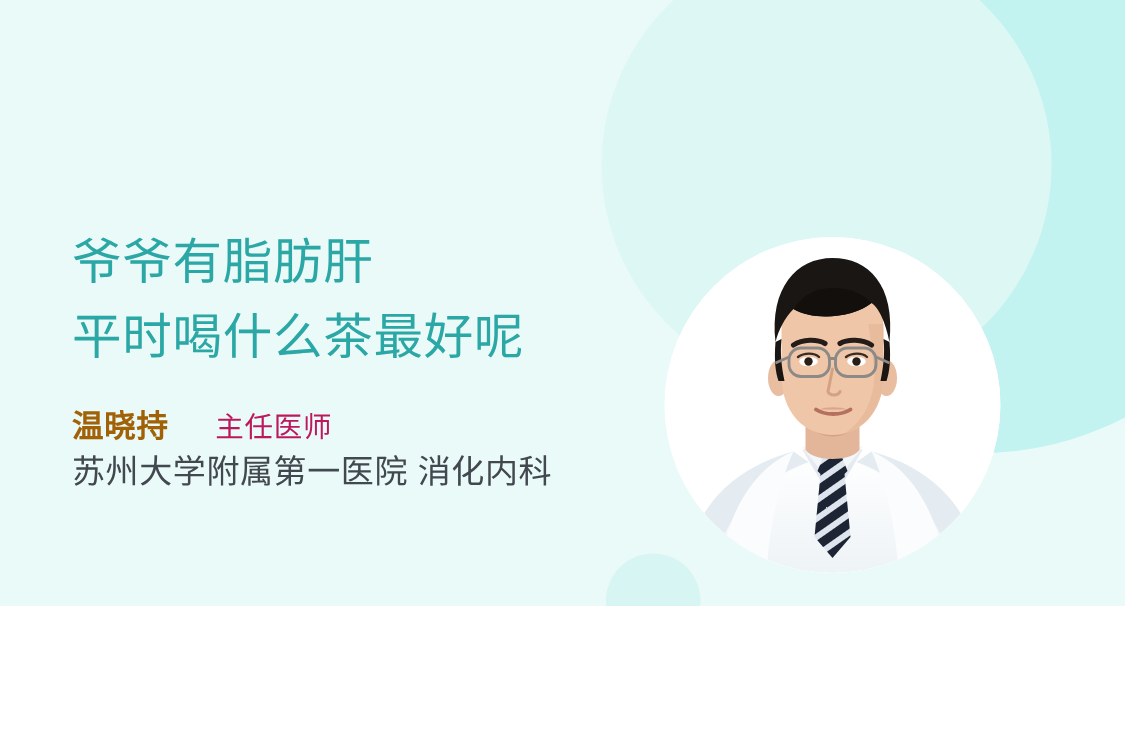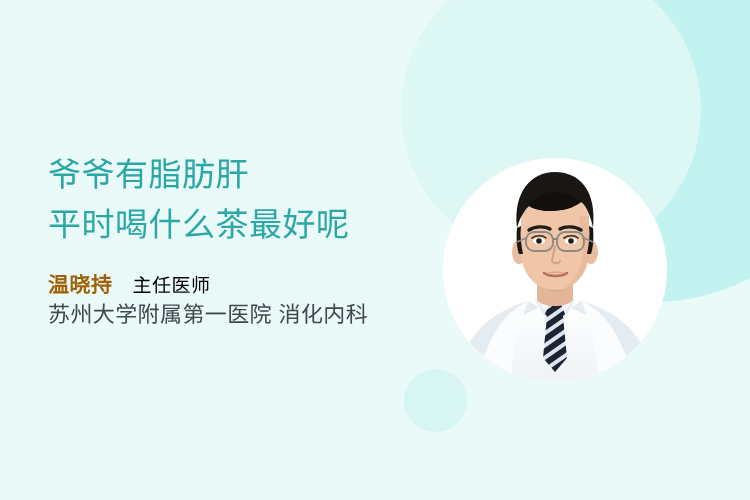--- a/index.html
+++ b/index.html
@@ -10,21 +10,21 @@
   body {
     width: 750px;
     height: 500px;
     overflow: hidden;
     font-family: "Liberation Sans", "DejaVu Sans", sans-serif;
   }
 
   #card {
     position: relative;
     width: 750px;
-    height: 500px;
+    height: 404px;
     overflow: hidden;
     background: #eafaf9;
   }
 
   
   .deco {
     position: absolute;
     border-radius: 50%;
     pointer-events: none;
   }
@@ -92,24 +92,24 @@
     white-space: nowrap;
     line-height: 27px;
   }
   #doctor-name {
     color: #a16207;
     font-size: 21px;
     font-weight: 700;
     letter-spacing: 0.5px;
   }
   #doctor-title {
-    color: #000000;
+    color: #be185d;
     font-size: 19px;
     font-weight: 400;
-    margin-left: 20px;
+    margin-left: 31px;
     letter-spacing: 0.5px;
   }
   #doctor-affiliation {
     color: #42484f;
     font-size: 22px;
     font-weight: 400;
     line-height: 30px;
     white-space: nowrap;
     letter-spacing: 0.4px;
   }

